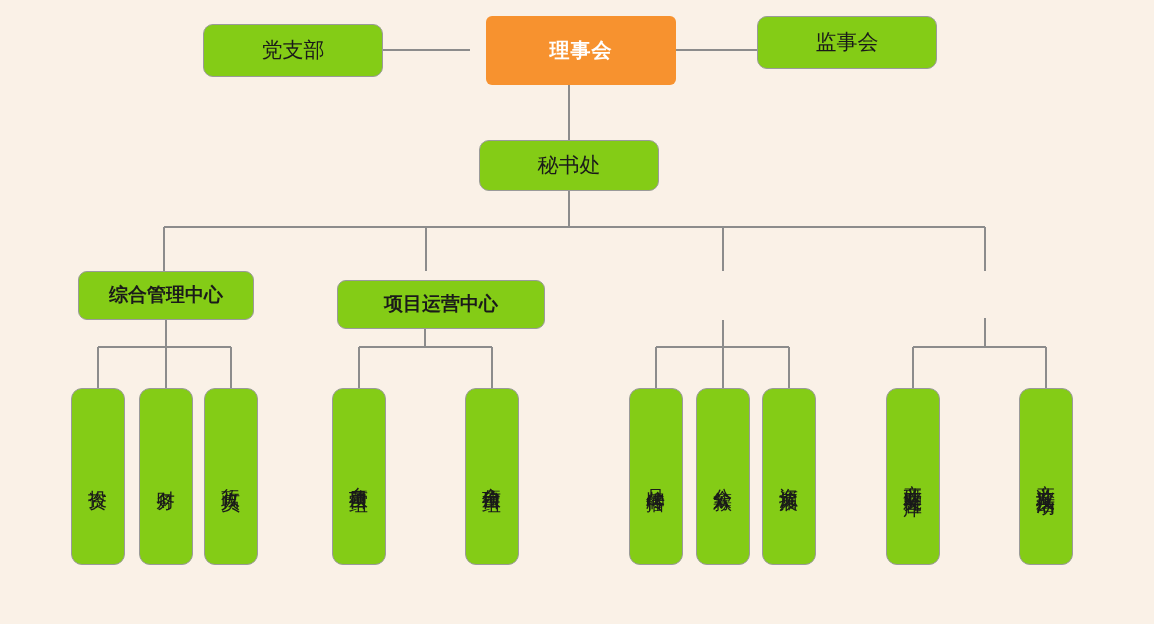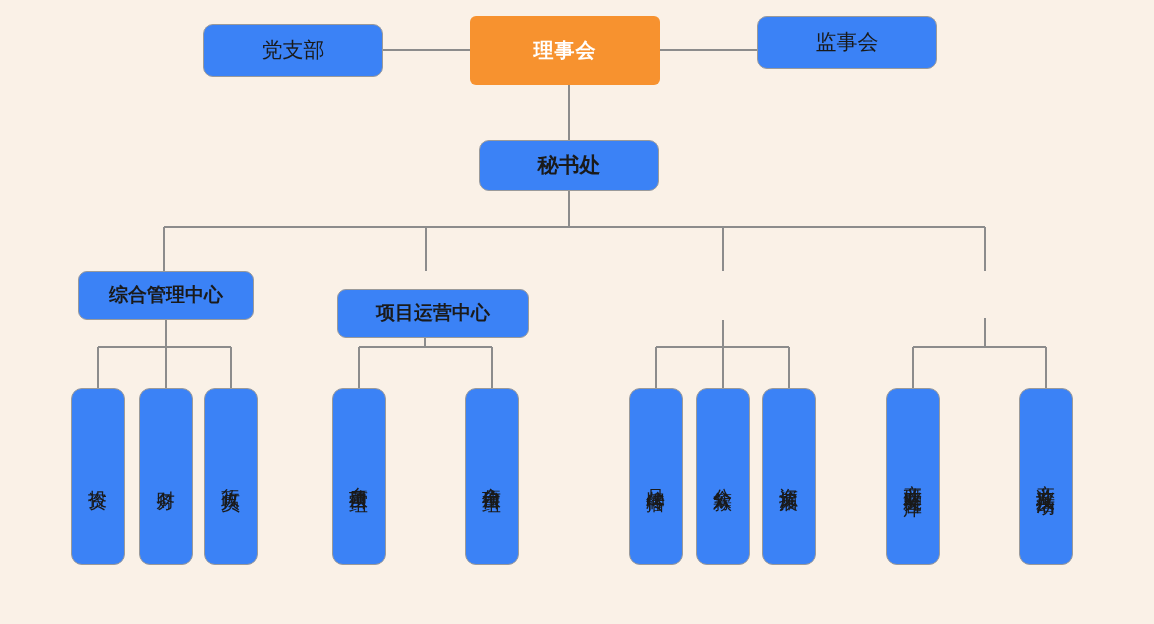--- a/index.html
+++ b/index.html
@@ -25,31 +25,32 @@
     width: 1154px;
     height: 624px;
     pointer-events: none;
   }
   .node {
     position: absolute;
     box-sizing: border-box;
     display: flex;
     align-items: center;
     justify-content: center;
-    background: #3b82f6;
+    background: #84cc16;
     border: 1px solid #9a9a9a;
     border-radius: 10px;
     color: #1a1a1a;
   }
   .node.root {
     background: #f7922f;
     border: none;
     border-radius: 6px;
     color: #ffffff;
     font-weight: bold;
+    margin-left: 16px;
   }
   .node .label {
     display: block;
     text-align: center;
     line-height: 1.18;
     white-space: nowrap;
   }
   .node.top .label {
     font-size: 21px;
   }
@@ -127,29 +128,29 @@
   </div>
 
   <div class="node root" style="left:470px; top:16px; width:190px; height:69px;">
     <span class="label">理事会</span>
   </div>
 
   <div class="node top" style="left:757px; top:16px; width:180px; height:53px;">
     <span class="label">监事会</span>
   </div>
 
-  <div class="node top" style="left:479px; top:140px; width:180px; height:51px;font-weight:bold;">
+  <div class="node top" style="left:479px; top:140px; width:180px; height:51px;">
     <span class="label">秘书处</span>
   </div>
 
   <div class="node dept" style="left:78px; top:271px; width:176px; height:49px;">
     <span class="label">综合管理中心</span>
   </div>
 
-  <div class="node dept" style="left:337px; top:289px; width:192px; height:49px;">
+  <div class="node dept" style="left:337px; top:280px; width:208px; height:49px;">
     <span class="label">项目运营中心</span>
   </div>
 
 
 
   <div class="node leaf" style="left:71px; top:388px; width:54px; height:177px;">
     <span class="label">投资</span>
   </div>
 
   <div class="node leaf" style="left:139px; top:388px; width:54px; height:177px;">

